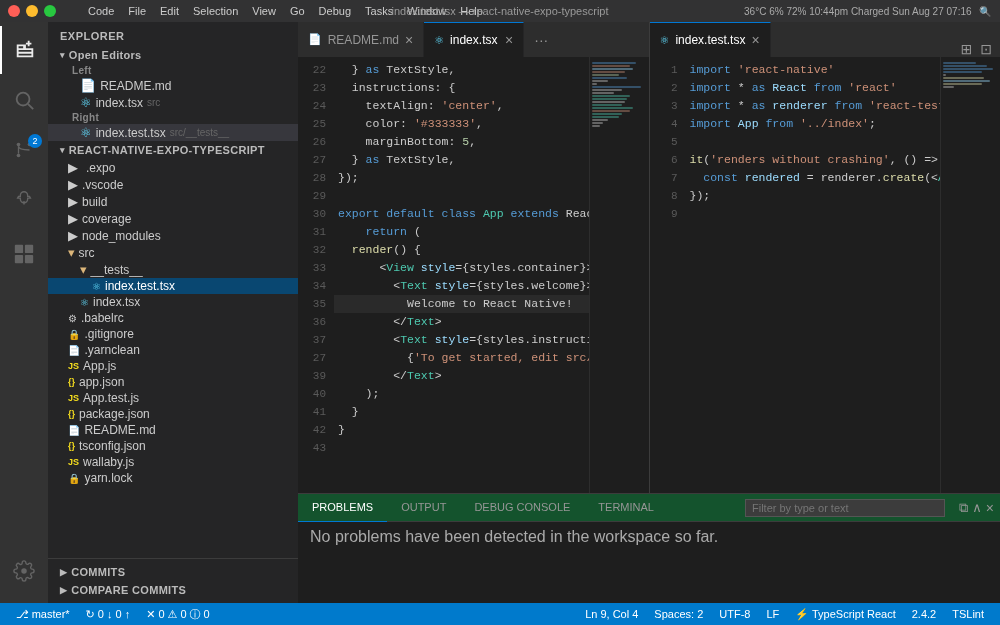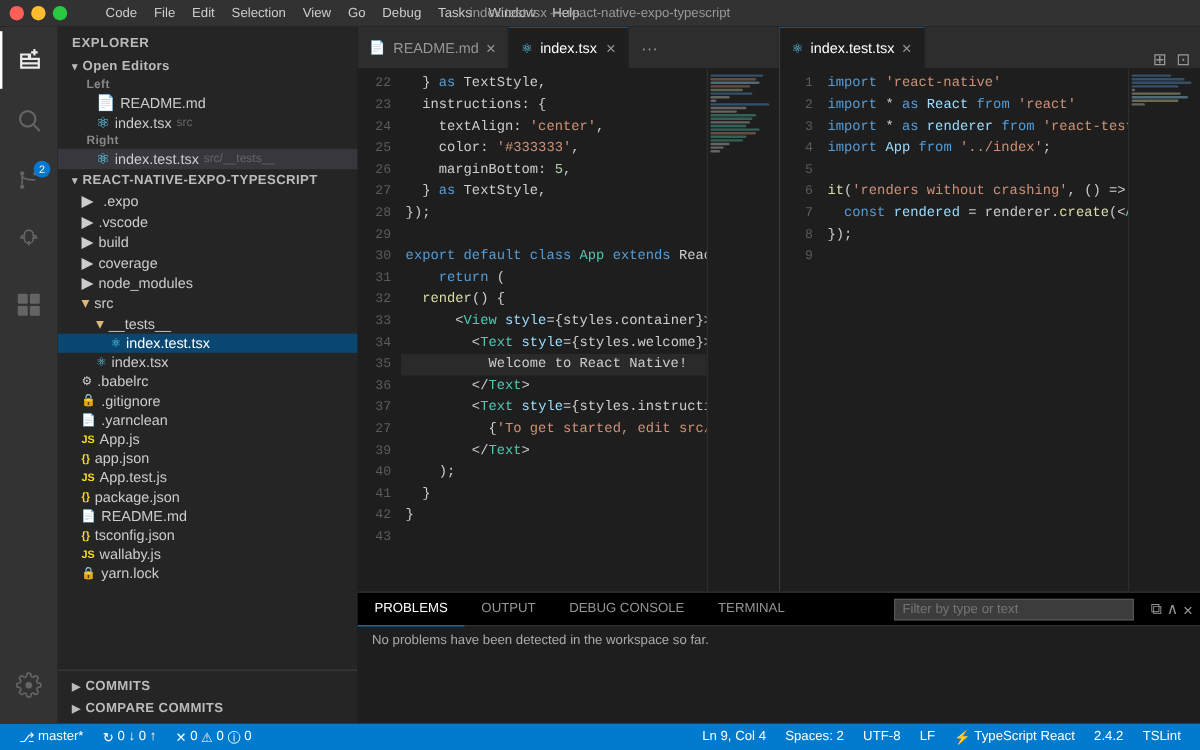--- a/index.html
+++ b/index.html
@@ -299,21 +299,21 @@
     
     #panel {
       height: 110px;
       background: #1e1e1e;
       border-top: 1px solid #3c3c3c;
       display: flex;
       flex-direction: column;
     }
     #panel-tabs {
       height: 28px;
-      background: #000000;
+      background: #14532d;
       display: flex;
       align-items: center;
       border-bottom: 1px solid #3c3c3c;
     }
     .panel-tab {
       padding: 4px 14px;
       font-size: 11px;
       color: #969696;
       cursor: pointer;
       height: 28px;
@@ -341,21 +341,21 @@
       outline: none;
     }
     .panel-actions {
       display: flex;
       align-items: center;
       gap: 4px;
       padding: 0 6px;
     }
     .panel-content {
       padding: 6px 12px;
-      font-size: 11px;
+      font-size: 16px;
       color: #aaa;
       flex: 1;
     }
 
     
     #statusbar {
       height: 22px;
       background: #007acc;
       display: flex;
       align-items: center;
@@ -409,20 +409,24 @@
     <span>Edit</span>
     <span>Selection</span>
     <span>View</span>
     <span>Go</span>
     <span>Debug</span>
     <span>Tasks</span>
     <span>Window</span>
     <span>Help</span>
   </div>
   <div class="titlebar-center">index.test.tsx — react-native-expo-typescript</div>
+  <div class="titlebar-right">
+    <span>36°C  6%  72%  10:44pm  Charged  Sun Aug 27  07:16</span>
+    <span>🔍</span>
+  </div>
 </div>
 
 <div id="main">
   <div id="workspace">
 
     <div id="activity-bar">
       <div class="activity-icon active">
         <svg width="22" height="22" viewBox="0 0 24 24" fill="currentColor">
             <path d="M13 4v2h2v2h2V6h2V4h-2V2h-2v2h-2zm-2 2H3v14h18V10h-8V6zM5 8h5v2H5V8zm0 4h14v2H5v-2zm0 4h14v2H5v-2z" opacity="0.9"></path>
           </svg>

